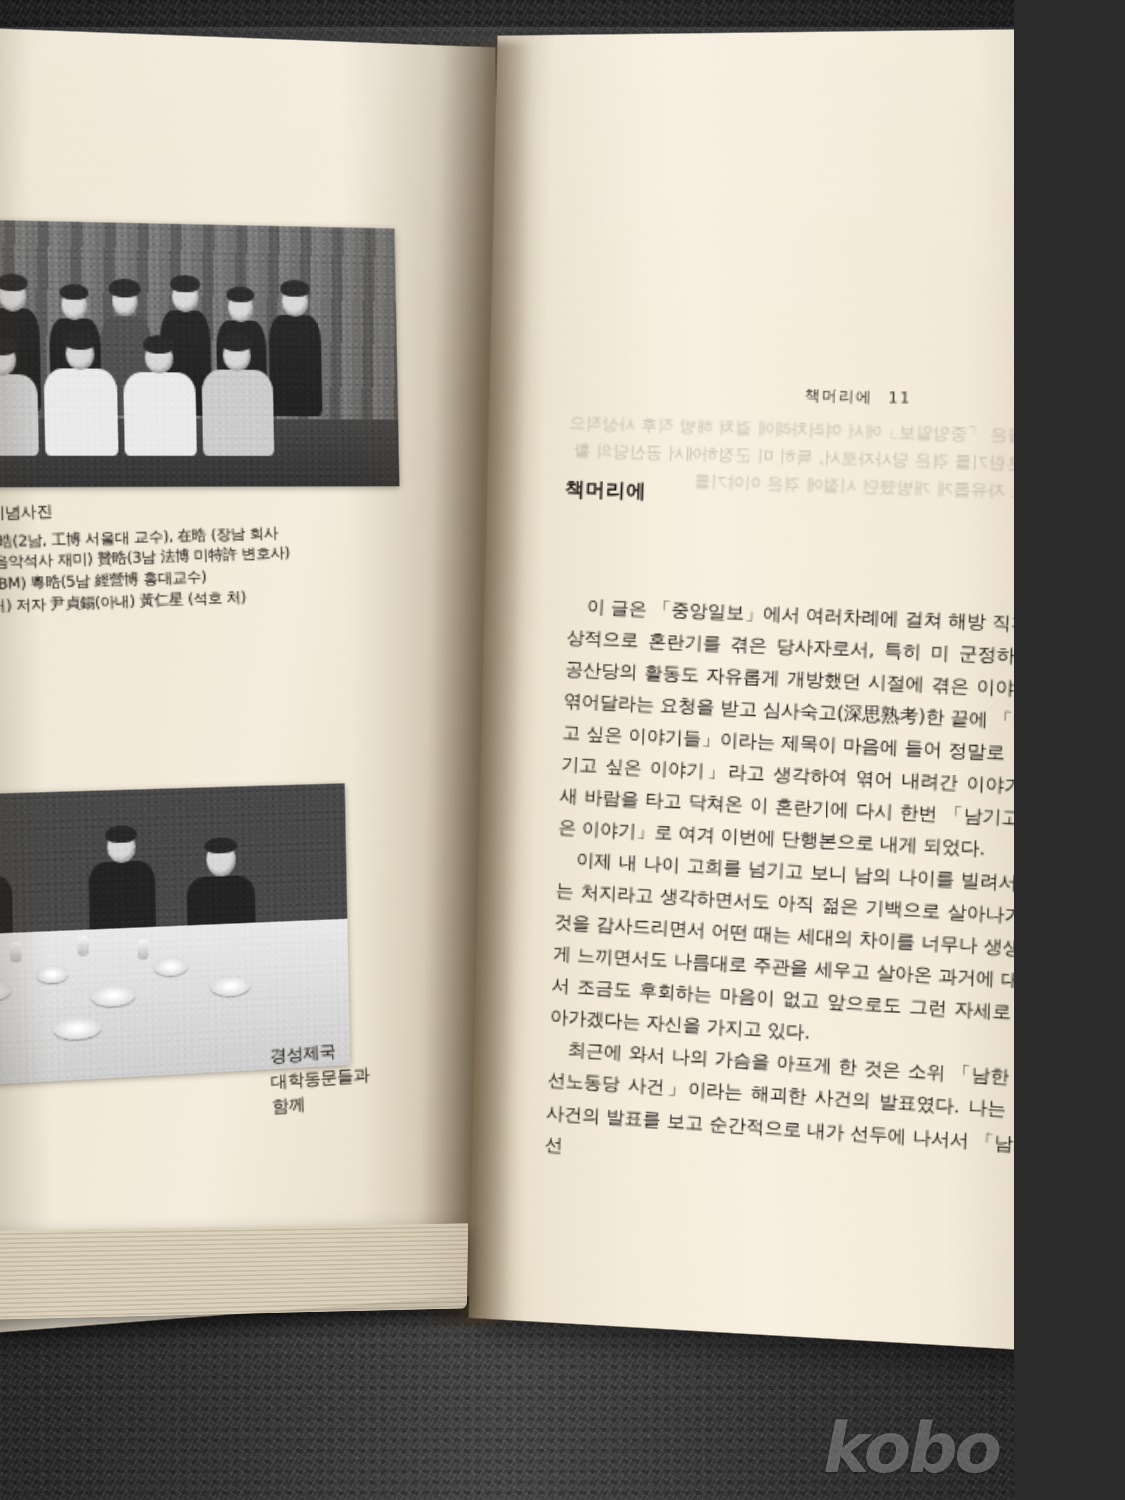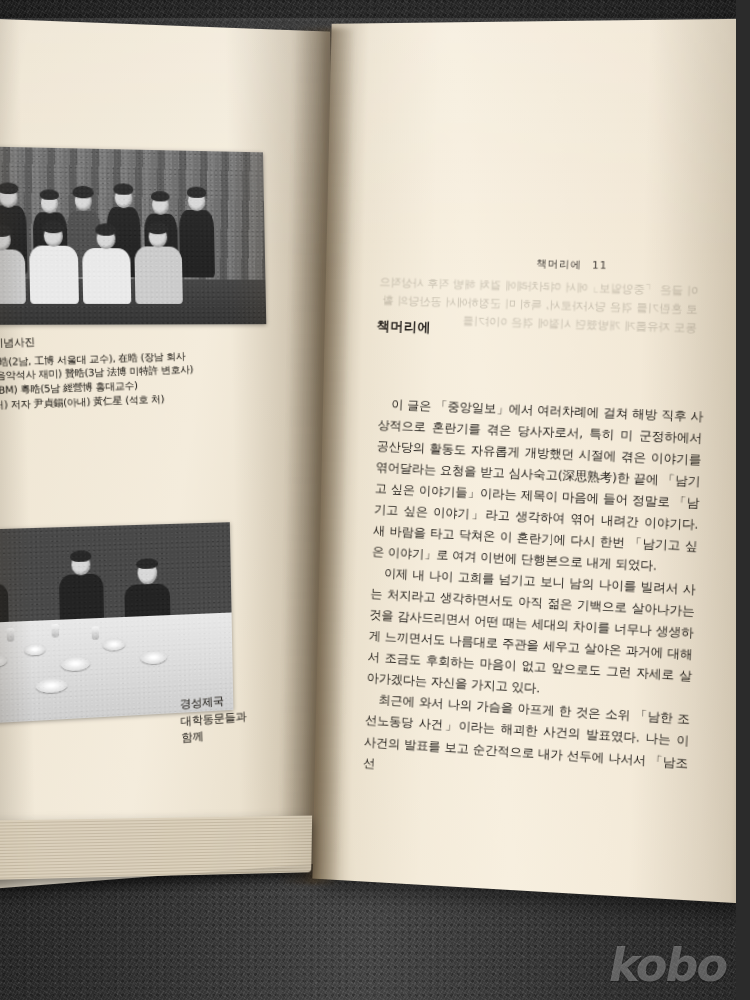--- a/index.html
+++ b/index.html
@@ -5,21 +5,21 @@
   * { box-sizing: border-box; }
   html, body { margin: 0; padding: 0; }
   body {
     width: 750px; height: 1000px;
     font-family: "Liberation Sans", sans-serif;
     background: #2b2b2b;
     overflow: hidden;
   }
   #scene {
     position: relative;
-    width: 736px; height: 1000px;
+    width: 676px; height: 1000px;
     overflow: hidden;
     background:
       repeating-linear-gradient(118deg, rgba(255,255,255,0.035) 0px, rgba(255,255,255,0.035) 1px, rgba(0,0,0,0.05) 1px, rgba(0,0,0,0.05) 3px),
       repeating-linear-gradient(28deg, rgba(255,255,255,0.03) 0px, rgba(255,255,255,0.03) 1px, rgba(0,0,0,0.06) 1px, rgba(0,0,0,0.06) 4px),
       radial-gradient(ellipse at 50% 95%, #4a4a4a 0%, #343434 45%, #1f1f1f 100%);
   }
   
   #carpet-noise {
     position: absolute; inset: 0;
     background-image:

